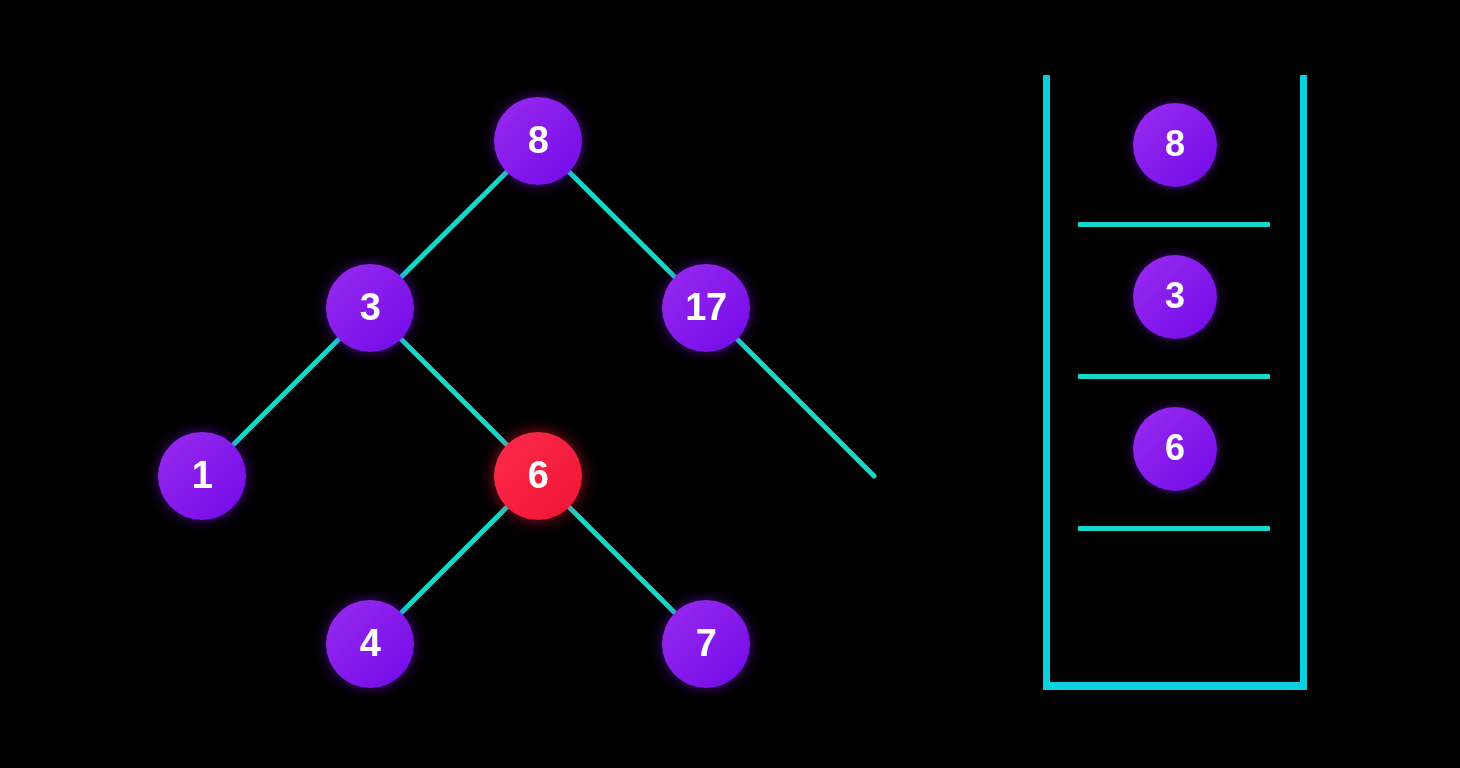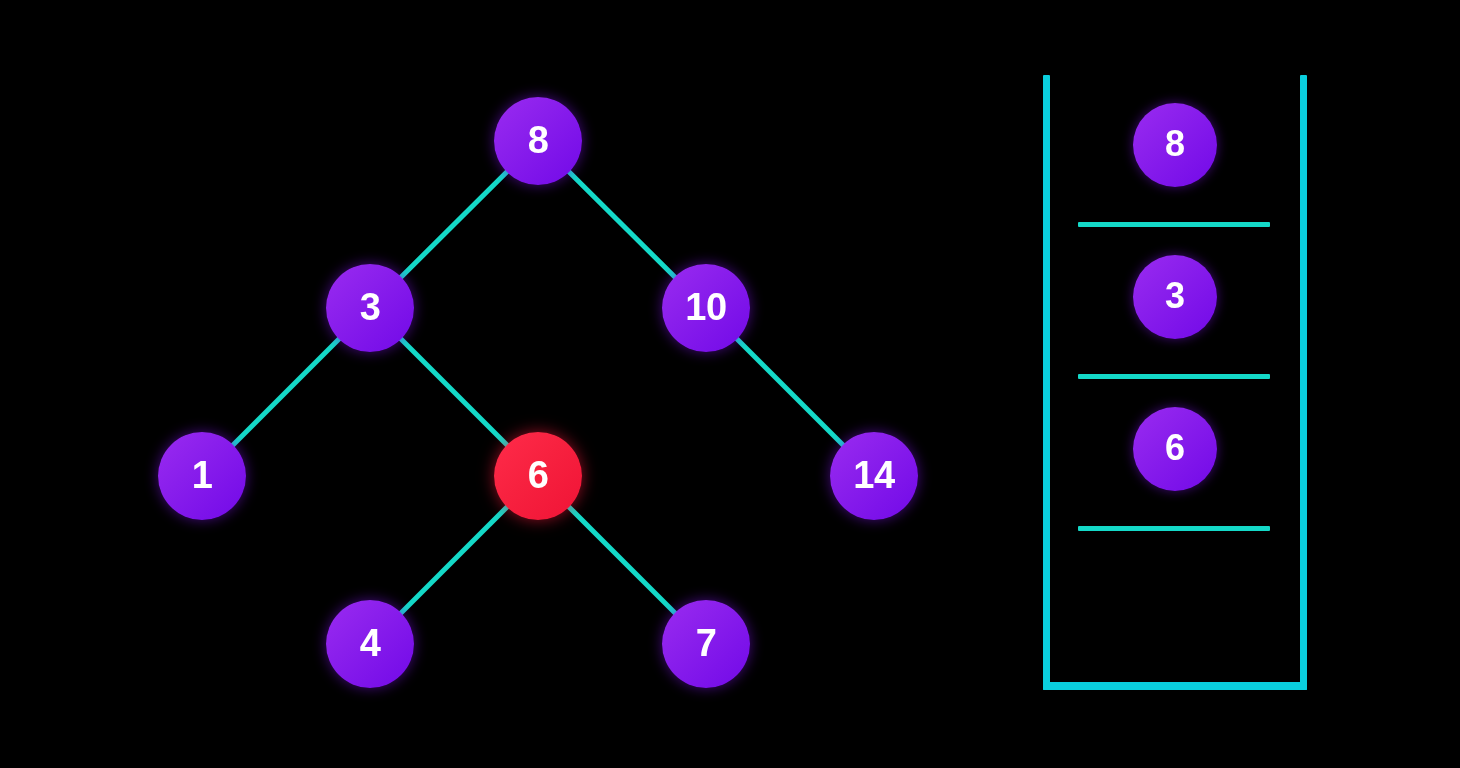--- a/index.html
+++ b/index.html
@@ -162,30 +162,27 @@
       </svg>
 
     <div id="node-layer">
         <div class="tree-node" style="left: 494px; top: 97px; width: 88px; height: 88px;">
           <span class="node-label">8</span>
         </div>
         <div class="tree-node" style="left: 326px; top: 264px; width: 88px; height: 88px;">
           <span class="node-label">3</span>
         </div>
         <div class="tree-node" style="left: 662px; top: 264px; width: 88px; height: 88px;">
-          <span class="node-label">10</span>
+          <span class="node-label">17</span>
         </div>
         <div class="tree-node" style="left: 158px; top: 432px; width: 88px; height: 88px;">
           <span class="node-label">1</span>
         </div>
         <div class="tree-node highlight" style="left: 494px; top: 432px; width: 88px; height: 88px;">
           <span class="node-label">6</span>
-        </div>
-        <div class="tree-node" style="left: 830px; top: 432px; width: 88px; height: 88px;">
-          <span class="node-label">14</span>
         </div>
         <div class="tree-node" style="left: 326px; top: 600px; width: 88px; height: 88px;">
           <span class="node-label">4</span>
         </div>
         <div class="tree-node" style="left: 662px; top: 600px; width: 88px; height: 88px;">
           <span class="node-label">7</span>
         </div>
       </div>
 
   </div>

